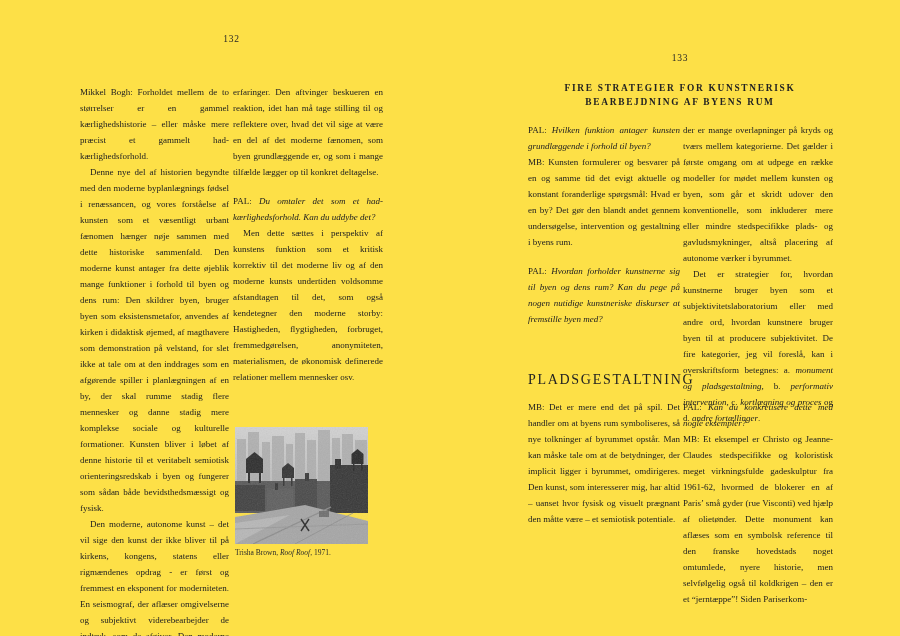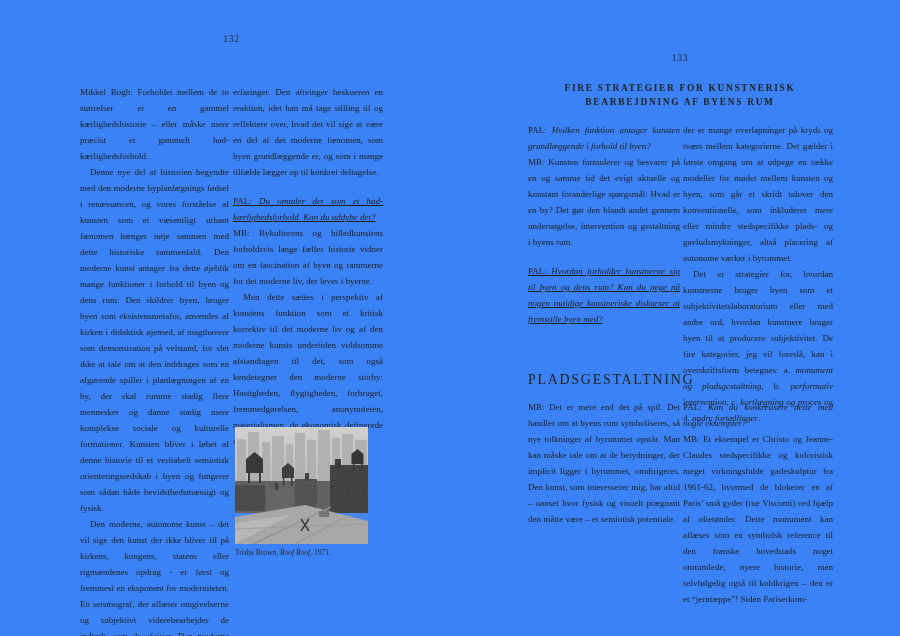--- a/index.html
+++ b/index.html
@@ -4,21 +4,21 @@
 <style>
   html,body{margin:0;padding:0;}
   body{
     width:900px;height:636px;
     background:#ffffff;
     font-family:"Liberation Serif","DejaVu Serif",serif;
     color:#1e1e1e;
     position:relative;
     overflow:hidden;
   }
-  .spread{position:absolute;inset:0;background:#3b82f6;}
+  .spread{position:absolute;inset:0;background:#fde047;}
   .pagenum{
     position:absolute;
     font-size:9.5px;letter-spacing:0.8px;
     text-align:center;color:#262626;
   }
   .chapter-heading{
     position:absolute;
     font-size:9.4px;line-height:14px;
     letter-spacing:1.7px;
     text-align:center;color:#222;
@@ -30,21 +30,21 @@
     text-align:left;color:#222;
   }
   .col{
     position:absolute;
     font-size:9px;line-height:16px;
     text-align:justify;
     color:#212121;
   }
   .col p{margin:0;padding:0;}
   .col p.ind{text-indent:10px;}
-  .col p.gap{margin-top:13px;text-decoration:underline;}
+  .col p.gap{margin-top:13px;}
   .it{font-style:italic;margin-top:44px;}
   .photo-wrap{position:absolute;line-height:0;}
   .caption{
     position:absolute;
     font-size:7.5px;line-height:9px;
     color:#2a2a2a;text-align:left;
   }
 </style>
 </head>
 <body>
@@ -55,21 +55,20 @@
 
   <div class="col" style="left:80px;top:84px;width:149px;">
     <p>Mikkel Bogh: Forholdet mellem de to størrelser er en gammel kærlighedshistorie – eller måske mere præcist et gammelt had-kærlighedsforhold.</p>
     <p class="ind">Denne nye del af historien begyndte med den moderne byplanlægnings fødsel i renæssancen, og vores forståelse af kunsten som et væsentligt urbant fænomen hænger nøje sammen med dette historiske sammenfald. Den moderne kunst antager fra dette øjeblik mange funktioner i forhold til byen og dens rum: Den skildrer byen, bruger byen som eksistensmetafor, anvendes af kirken i didaktisk øjemed, af magthavere som demonstration på velstand, for slet ikke at tale om at den inddrages som en afgørende spiller i planlægningen af en by, der skal rumme stadig flere mennesker og danne stadig mere komplekse sociale og kulturelle formationer. Kunsten bliver i løbet af denne historie til et veritabelt semiotisk orienteringsredskab i byen og fungerer som sådan både bevidsthedsmæssigt og fysisk.</p>
     <p class="ind">Den moderne, autonome kunst – det vil sige den kunst der ikke bliver til på kirkens, kongens, statens eller rigmændenes opdrag - er først og fremmest en eksponent for moderniteten. En seismograf, der aflæser omgivelserne og subjektivt viderebearbejder de indtryk, som de afgiver. Den moderne kunst er desuden en social og bevidsthedsmæssig katalysator, der i form af et kunstnerisk udtryk videregiver modernitets-</p>
   </div>
 
   <div class="col" style="left:233px;top:84px;width:150px;">
     <p>erfaringer. Den aftvinger beskueren en reaktion, idet han må tage stilling til og reflektere over, hvad det vil sige at være en del af det moderne fænomen, som byen grundlæggende er, og som i mange tilfælde lægger op til konkret deltagelse.</p>
     <p class="gap"><span>PAL: </span><span class="it">Du omtaler det som et had-kærlighedsforhold. Kan du uddybe det?</span></p>
-    <p>MB: Bykulturens og billedkunstens forholdsvis lange fælles historie vidner om en fascination af byen og rammerne for det moderne liv, der leves i byerne.</p>
     <p class="ind">Men dette sættes i perspektiv af kunstens funktion som et kritisk korrektiv til det moderne liv og af den moderne kunsts undertiden voldsomme afstandtagen til det, som også kendetegner den moderne storby: Hastigheden, flygtigheden, forbruget, fremmedgørelsen, anonymiteten, materialismen, de økonomisk definerede relationer mellem mennesker osv.</p>
   </div>
 
   <div class="photo-wrap" style="left:235px;top:427px;width:133px;height:117px;">
     <svg width="133" height="117" viewBox="0 0 133 117">
       <defs>
         <linearGradient id="skyg" x1="0" y1="0" x2="0" y2="1">
           <stop offset="0" stop-color="#d2d2d2"></stop>
           <stop offset="1" stop-color="#bdbdbd"></stop>
         </linearGradient>

